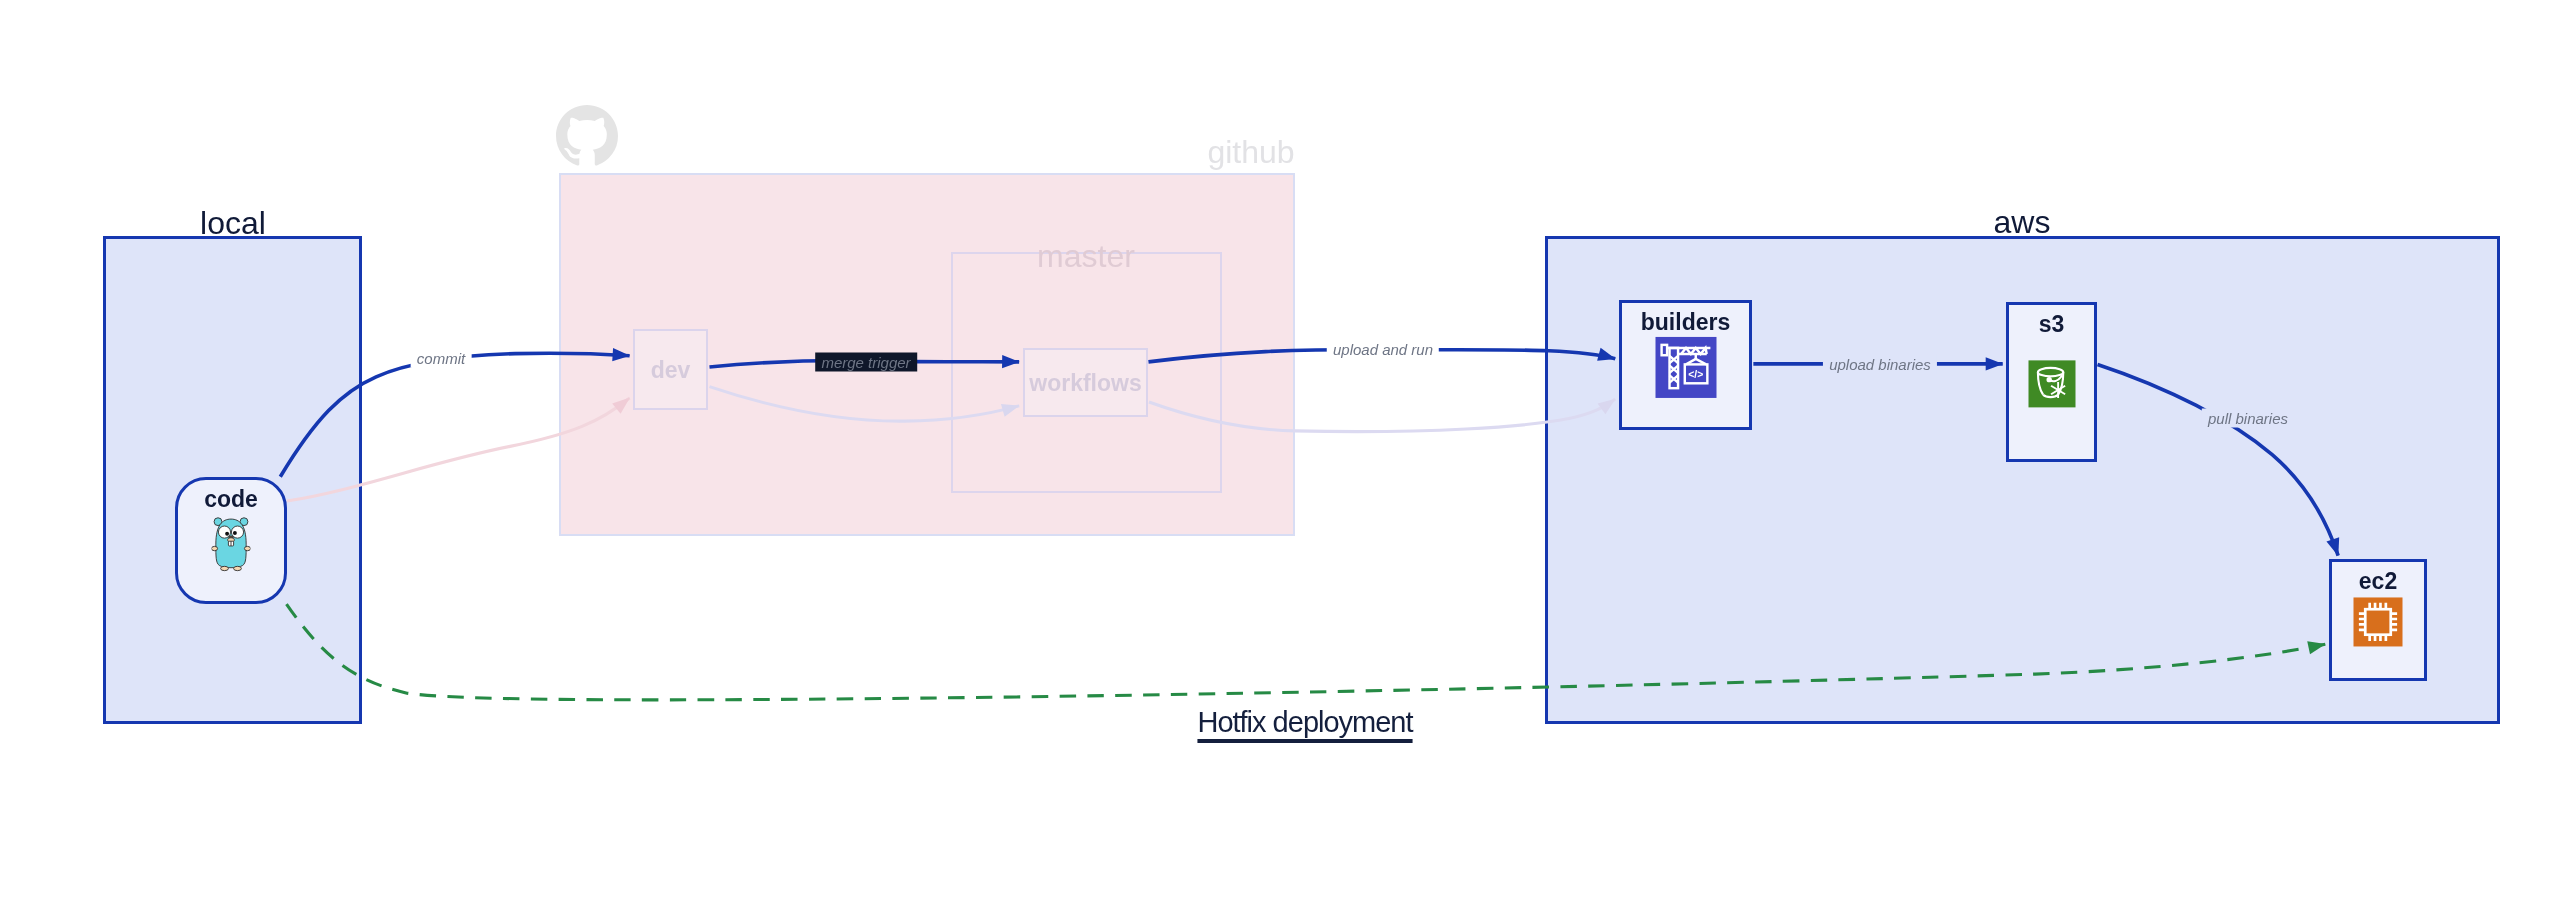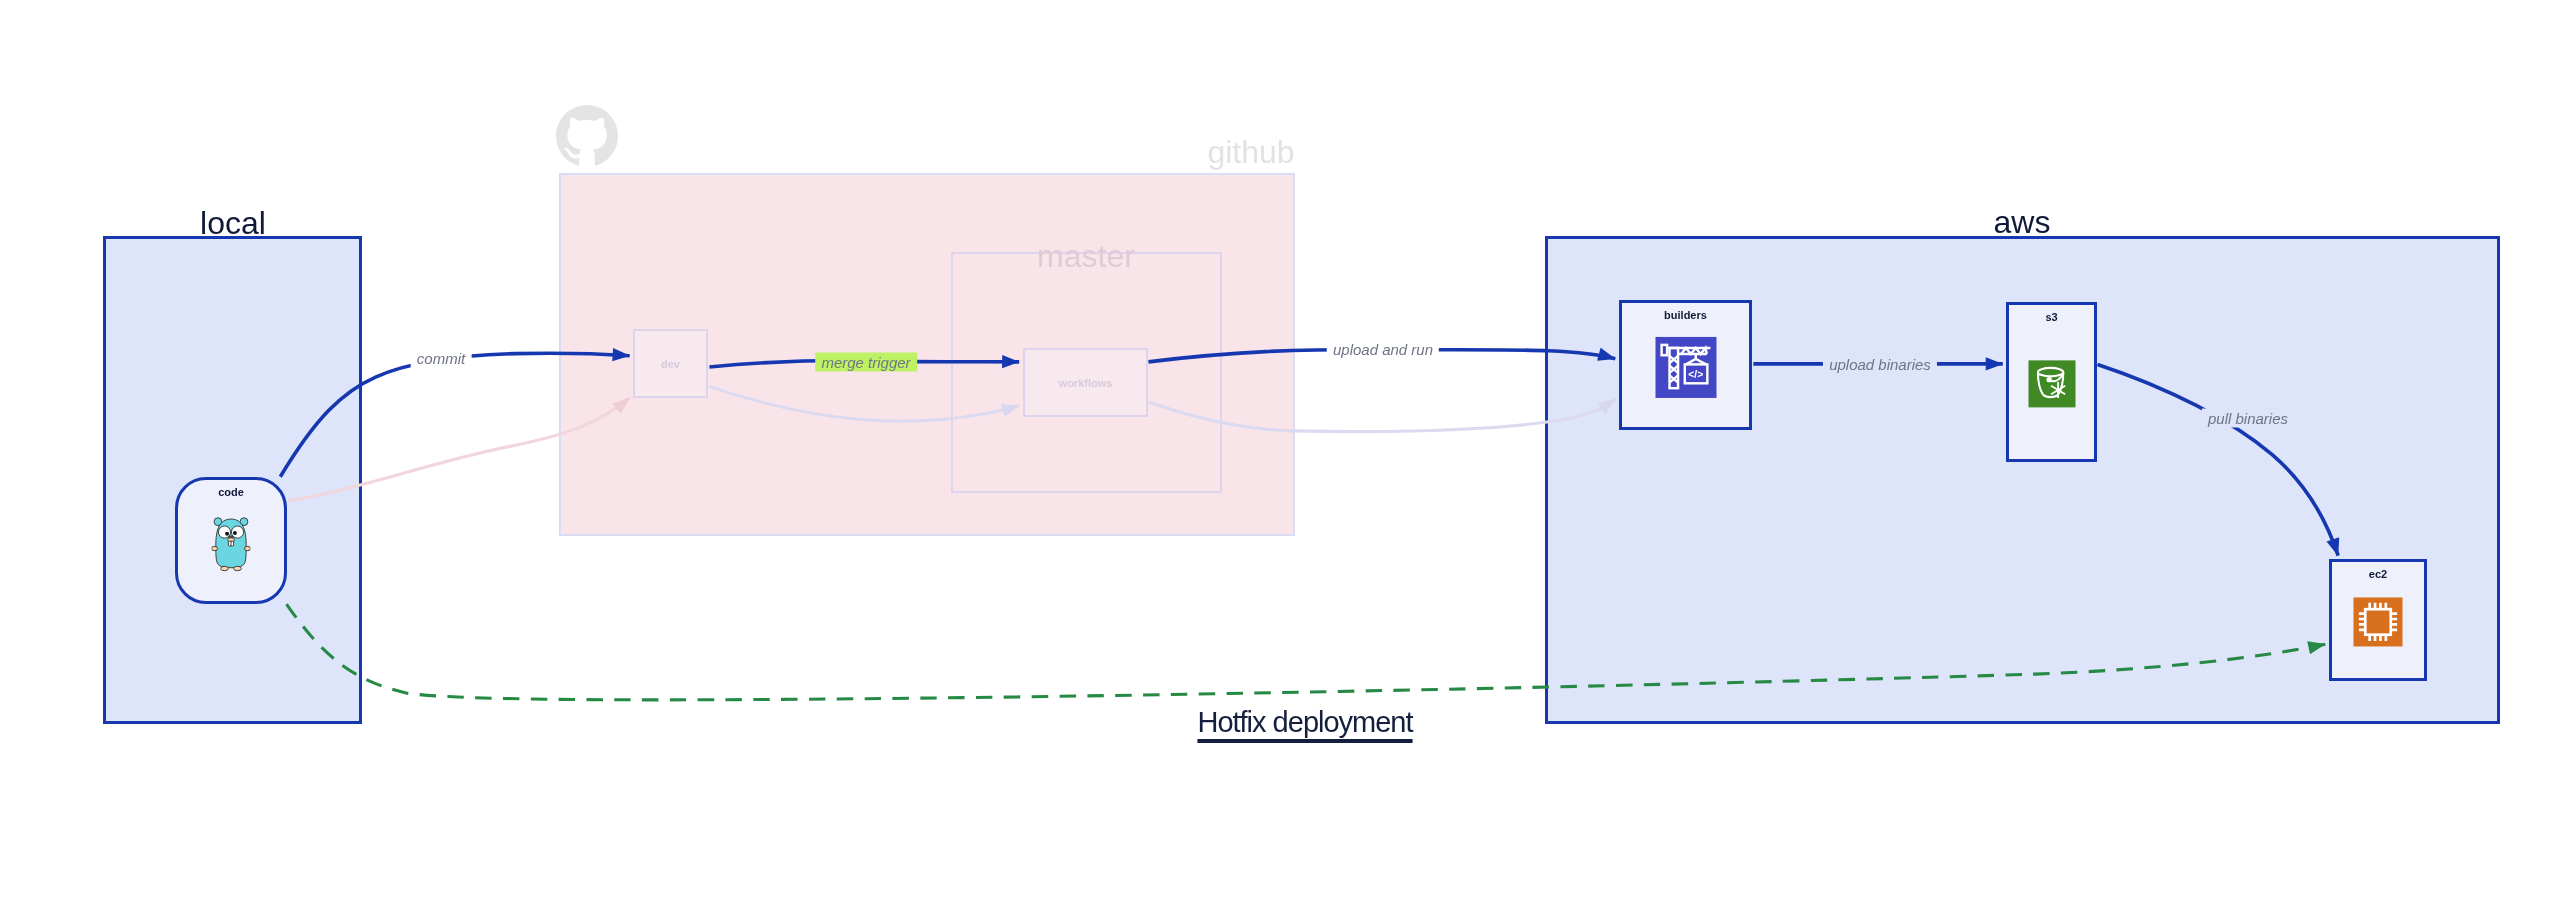--- a/index.html
+++ b/index.html
@@ -12,41 +12,41 @@
   .cluster { position:absolute; box-sizing:border-box; }
   .cluster-blue  { background:#dee4f9; border:3.6px solid #1537b0; }
   .cluster-pink  { background:#f8e4e9; border:2.6px solid #d8ddf4; }
   .cluster-faded { background:transparent; border:2.1px solid #ddd5ed; }
   
   .node { position:absolute; box-sizing:border-box; z-index:2; }
   .node-strong { background:#eef1fc; border:3.1px solid #1537b0; }
   .node-faded  { background:#f7e9ee; border:2.1px solid #dbd4ec; }
   .node-label {
     position:absolute; top:6.2px; left:0; right:0; text-align:center;
-    font-weight:bold; font-size:11px; color:#101a38;
+    font-weight:bold; font-size:23px; color:#101a38;
   }
   .node-label-faded { color:#d6cbdc; }
   .node-icon {
     position:absolute; top:50%; left:50%; transform:translate(-50%,-46%);
   }
   .icon-tile { display:flex; align-items:center; justify-content:center; }
   
   .cluster-label {
     position:absolute; transform:translate(-50%,-50%);
     font-size:32px; color:#101a38; z-index:4; white-space:nowrap;
   }
   .cluster-label-gray { color:#e2e2e5; }
   .cluster-label-pinkfade { color:#e0cbd4;margin-top:24px; }
   .edge-label {
     position:absolute; transform:translate(-50%,-50%);
     font-style:italic; font-size:15px; color:#6e7585;
     padding:1px 6.2px; white-space:nowrap; z-index:5;
   }
   .bg-white { background:#ffffff; }
-  .bg-pink  { background:#bef264;text-align:right; }
+  .bg-pink  { background:#0f172a;text-align:right; }
   .bg-blue  { background:#dee4f9; }
   .edges-svg { position:absolute; left:0; top:0; z-index:3; }
   .logo { position:absolute; z-index:1; }
   .title {
     position:absolute; left:1305px; top:706px; transform:translateX(-50%);
     font-size:29px; letter-spacing:-1px; color:#141f3d; z-index:5; white-space:nowrap;
     text-decoration:underline; text-decoration-thickness:3.6px; text-underline-offset:7.2px;
   }
 </style>
 </head>
@@ -86,21 +86,21 @@
           <ellipse cx="45" cy="60" rx="8" ry="5" fill="#f6d7b0"></ellipse>
           <rect x="39" y="63" width="12" height="11" rx="2" fill="#ffffff"></rect>
           <line x1="45" y1="63" x2="45" y2="74"></line>
           <ellipse cx="30" cy="126" rx="9" ry="5" fill="#f6d7b0"></ellipse>
           <ellipse cx="60" cy="126" rx="9" ry="5" fill="#f6d7b0"></ellipse>
         </g>
       </svg>
     </div>
   </div>
 
-  <div class="node node-faded" style="left:633px; top:329px; width:75px; height:69px;">
+  <div class="node node-faded" style="left:633px; top:329px; width:75px; height:81px;">
     <div class="node-label node-label-faded" style="top:50%; transform:translateY(-50%);">dev</div>
   </div>
 
   <div class="node node-faded" style="left:1023px; top:348px; width:125px; height:69px;">
     <div class="node-label node-label-faded" style="top:50%; transform:translateY(-50%);">workflows</div>
   </div>
 
   <div class="node node-strong" style="left:1619px; top:300px; width:133px; height:130px;">
     <div class="node-label">builders</div>
     <div class="node-icon icon-tile" style="width:61px; height:61px; background:#4346c5;">

